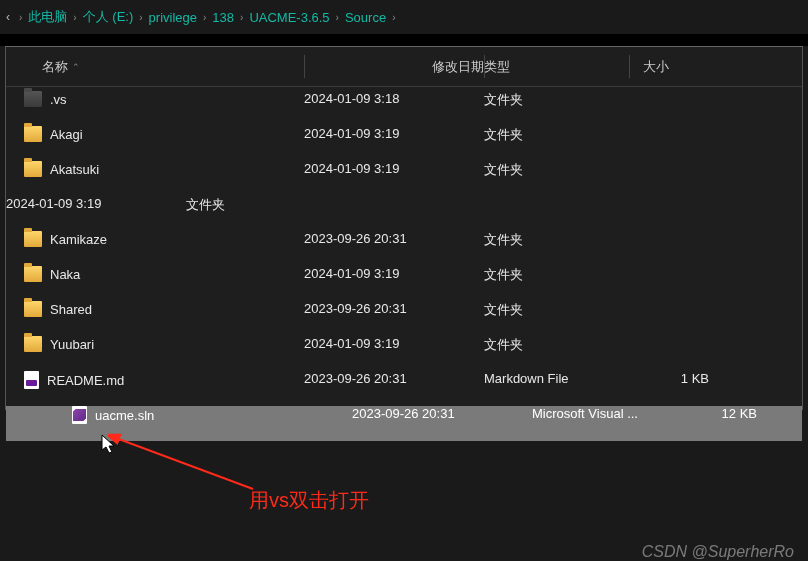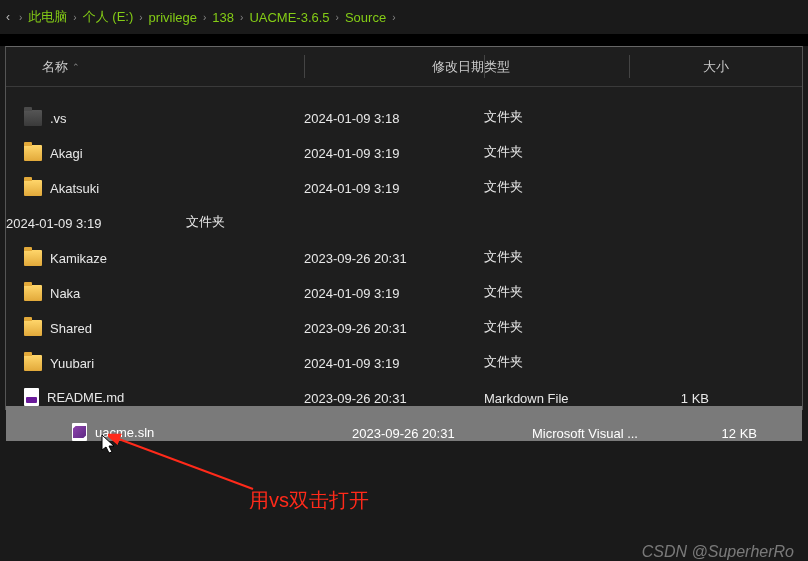--- a/index.html
+++ b/index.html
@@ -14,21 +14,21 @@
   }
   .breadcrumb {
     display: flex; align-items: center;
     height: 34px;
     padding-left: 6px;
     background: #1a1a1a;
   }
   .breadcrumb .chev {
     color: #888; margin: 0 6px; font-size: 10px;
   }
-  .breadcrumb .crumb { color: #84cc16; cursor: pointer; }
+  .breadcrumb .crumb { color: #14b8a6; cursor: pointer; }
   .breadcrumb .back-caret { color:#bbb; margin-right:3px; font-size:12px;}
   .divider { height: 12px; background: #000; width:100%; }
   .panel {
     border: 1px solid #555;
     border-top: 1px solid #666;
     background: #1e1e1e;
     margin: 0 5px 0 5px;
     position: relative;
     height: 364px;
   }
@@ -41,21 +41,21 @@
     position: relative;
   }
   .col-name { flex: 0 0 298px; padding-left: 36px; display:flex; align-items:center;}
   .col-date { flex: 0 0 180px; text-align: right; }
   .col-type { flex: 0 0 145px; }
   .col-size { flex: 0 0 100px; text-align: right; padding-right:20px;}
   .col-sep { position:absolute; top:8px; bottom:8px; width:1px; background:#444; }
   .row {
     display: flex;
     height: 35px;
-    align-items: flex-end;
+    align-items: flex-start;
     font-size: 13px;
     color: #e8e8e8;
   }
   .row.selected { background: #7a7a7a; color:#fff;padding-left:48px; }
   .c-name { flex: 0 0 298px; padding-left: 18px; display:flex; align-items:center; gap:8px;}
   .c-date { flex: 0 0 180px; }
   .c-type { flex: 0 0 145px; }
   .c-size { flex: 0 0 100px; text-align: right; padding-right:20px;}
   .ico { width:18px; height:16px; display:inline-block; position:relative; }
   .ico-folder {
@@ -129,21 +129,21 @@
   <div class="cols">
     <div class="col-name">
       <span>名称</span>
       <span class="sort-arrow">⌃</span>
     </div>
     <div class="col-sep" style="left:298px"></div>
     <div class="col-date">修改日期</div>
     <div class="col-sep" style="left:478px"></div>
     <div class="col-type">类型</div>
     <div class="col-sep" style="left:623px"></div>
-    <div class="col-size" style="text-align:right;padding-left:14px;padding-right:0">大小</div>
+    <div class="col-size" style="text-align:left;padding-left:14px;padding-right:0">大小</div>
   </div>
   <div class="list" id="list">
       <div class="row">
         <div class="c-name">
           <span class="ico ico-hidden"></span>
           <span>.vs</span>
         </div>
         <div class="c-date">2024-01-09 3:18</div>
         <div class="c-type">文件夹</div>
         <div class="c-size"></div>

